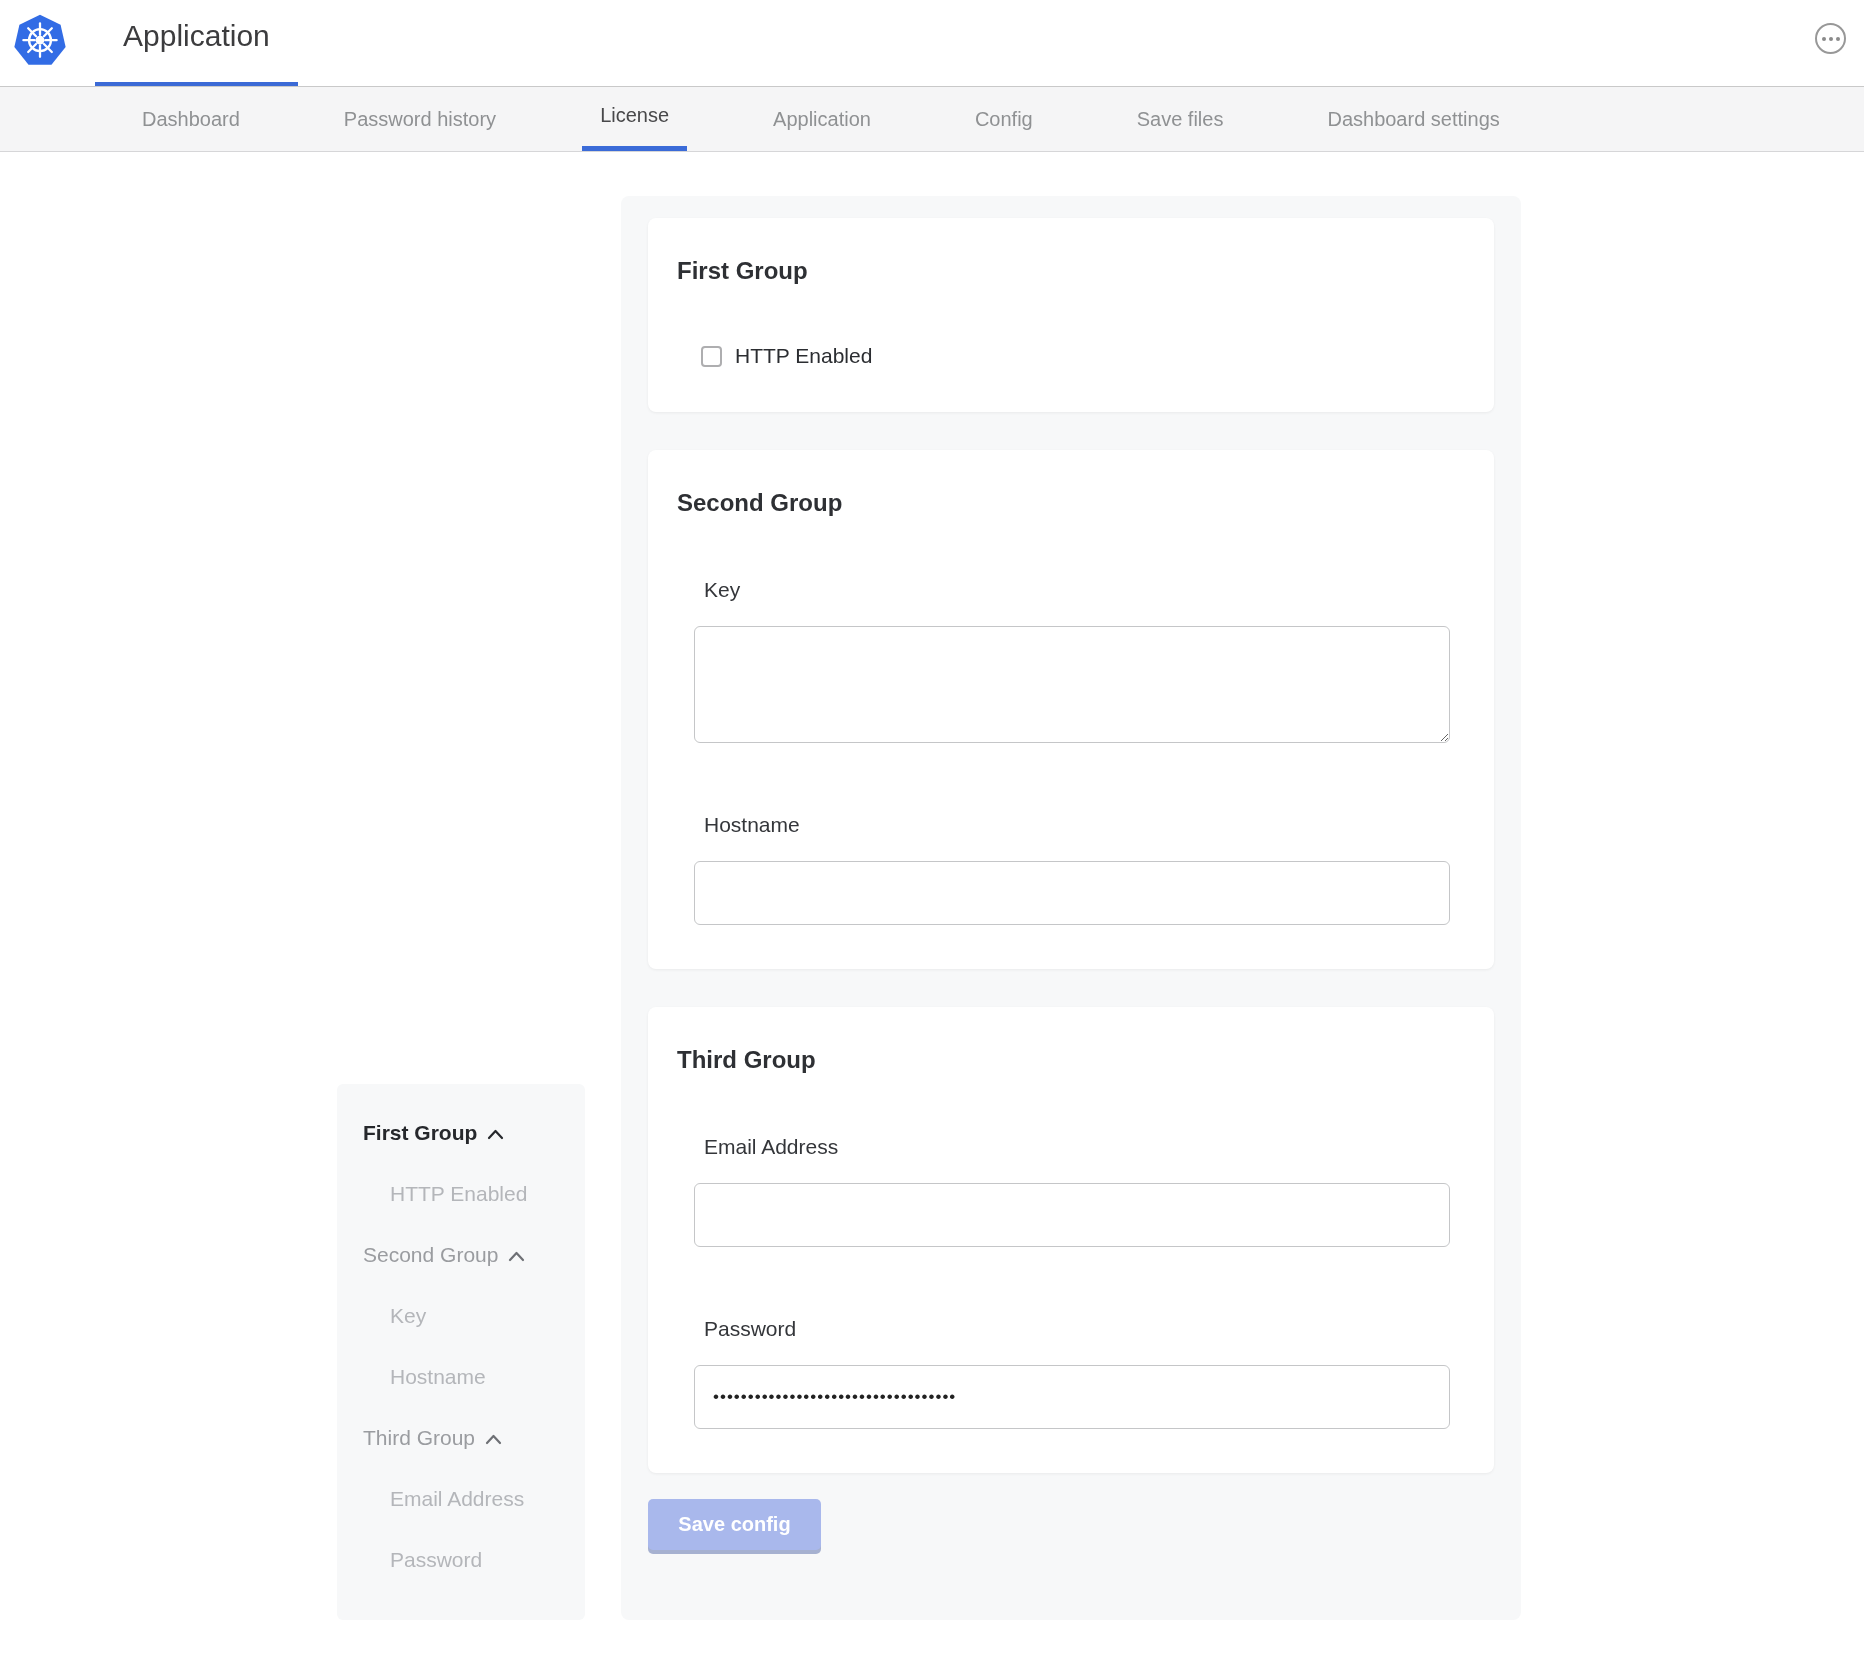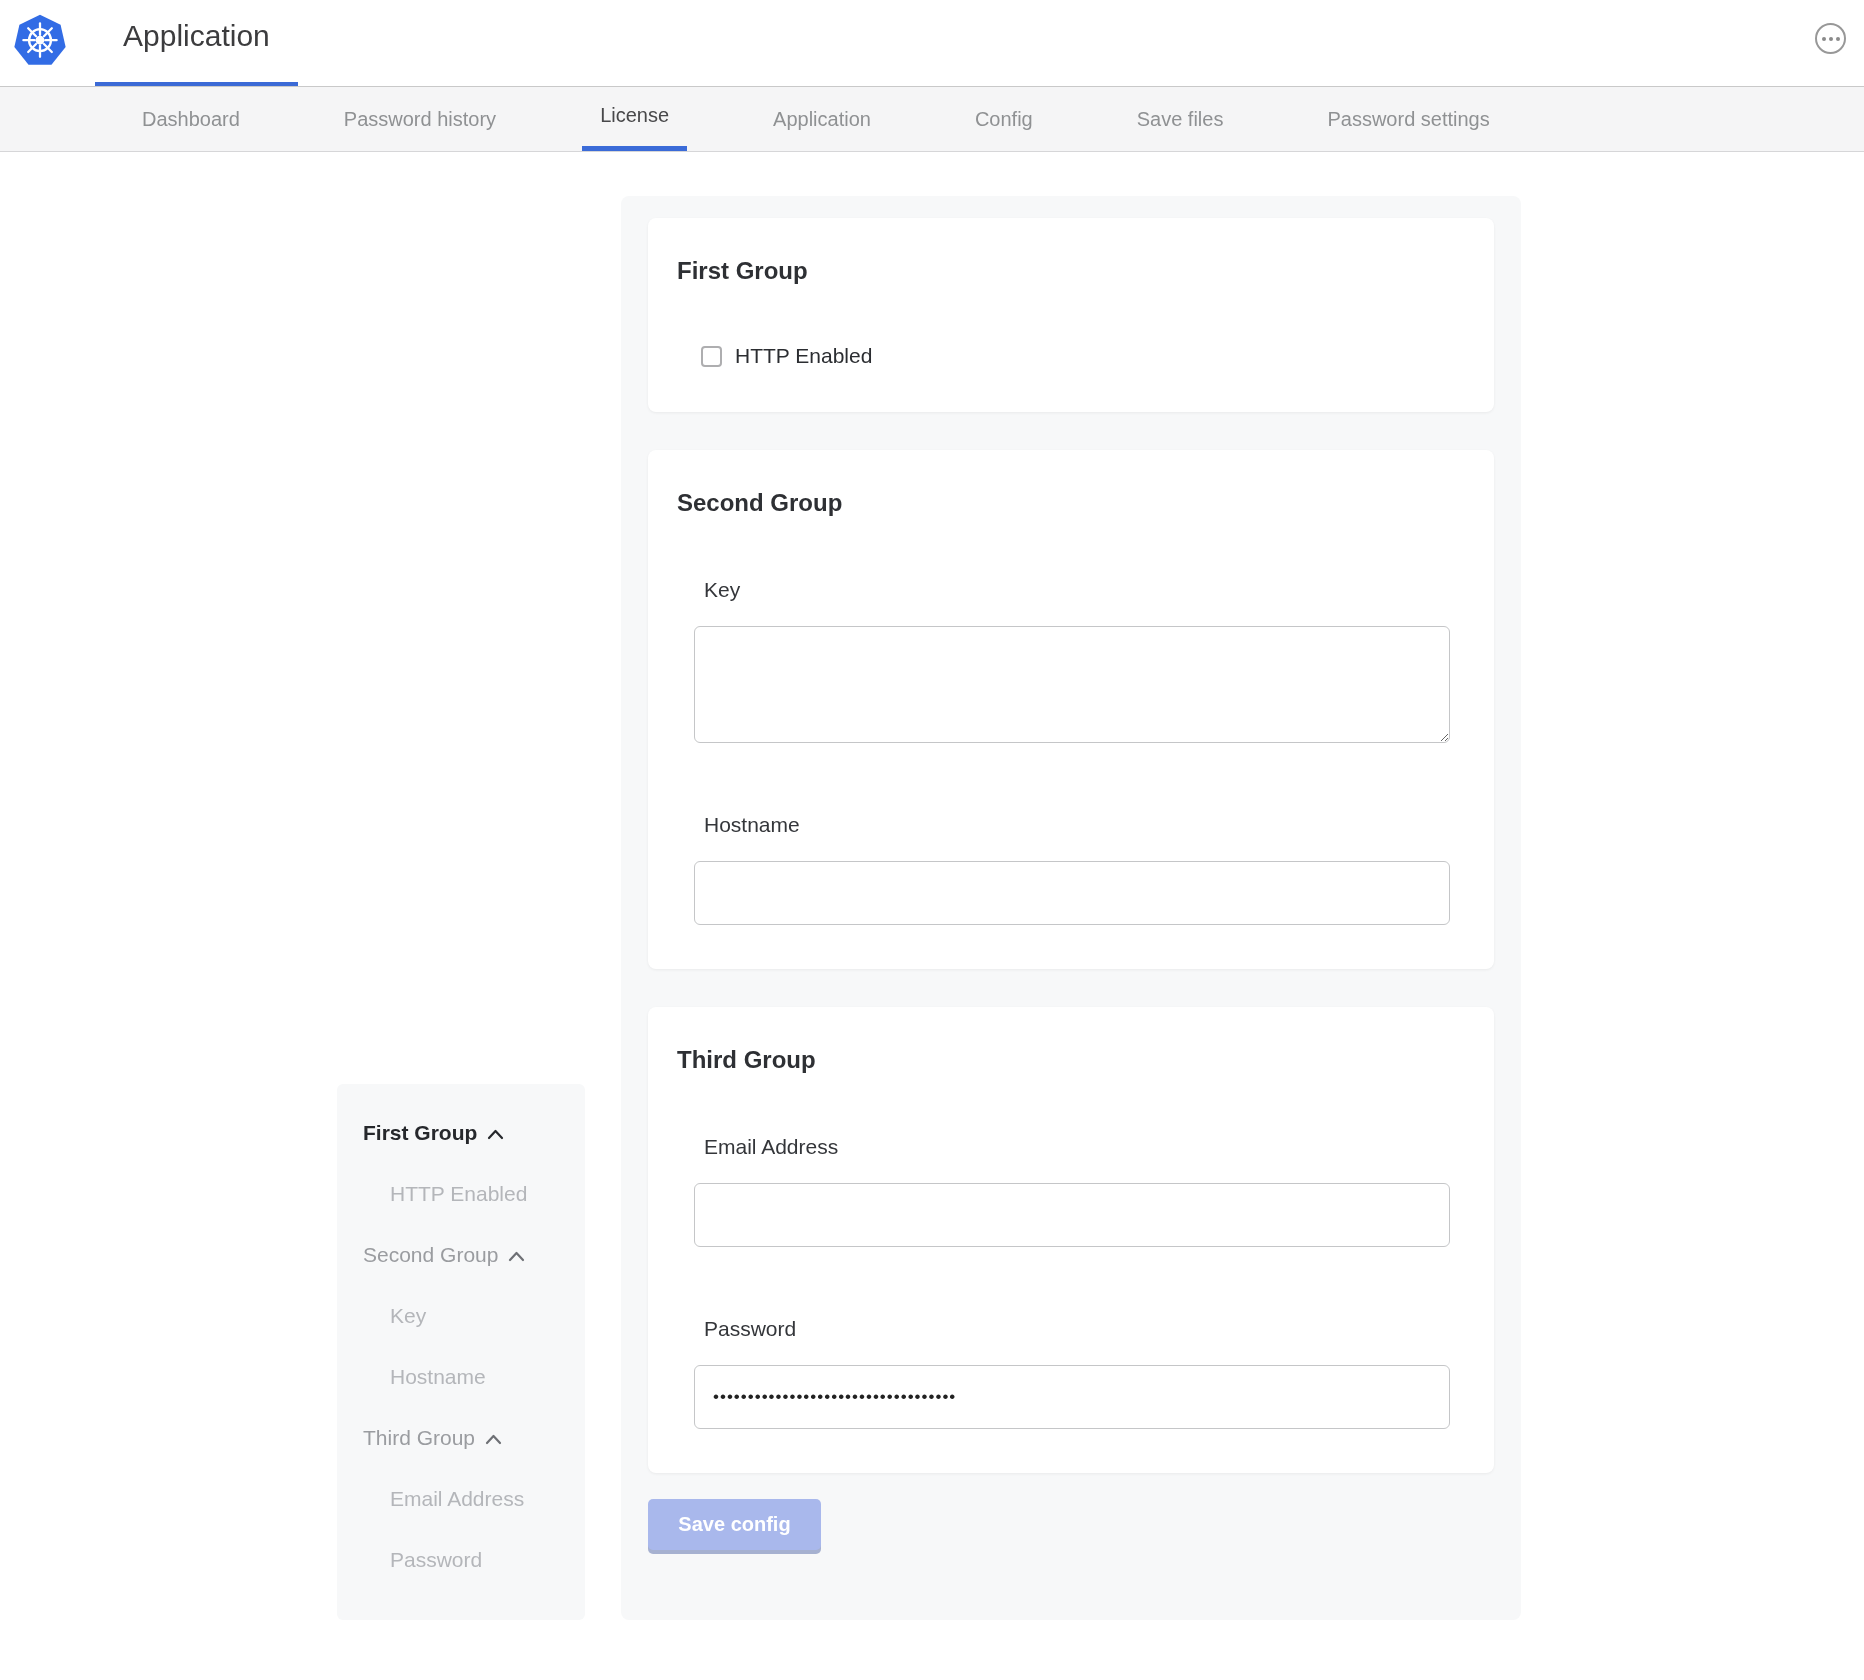--- a/index.html
+++ b/index.html
@@ -93,21 +93,21 @@
   </div>
 </header>
 
 <nav class="navbar">
   <div class="nav-tab">Dashboard</div>
   <div class="nav-tab">Password history</div>
   <div class="nav-tab active">License</div>
   <div class="nav-tab">Application</div>
   <div class="nav-tab">Config</div>
   <div class="nav-tab">Save files</div>
-  <div class="nav-tab">Password settings</div>
+  <div class="nav-tab">Dashboard settings</div>
 </nav>
 
 <div class="content">
 
   <aside class="sidebar">
     <div class="side-item group active">
       <span>First Group</span>
       <svg class="chev" width="17" height="11" viewBox="0 0 17 11">
         <polyline points="2,9 8.5,2 15,9" fill="none" stroke="currentColor" stroke-width="2.2" stroke-linecap="round" stroke-linejoin="round"></polyline>
       </svg>

